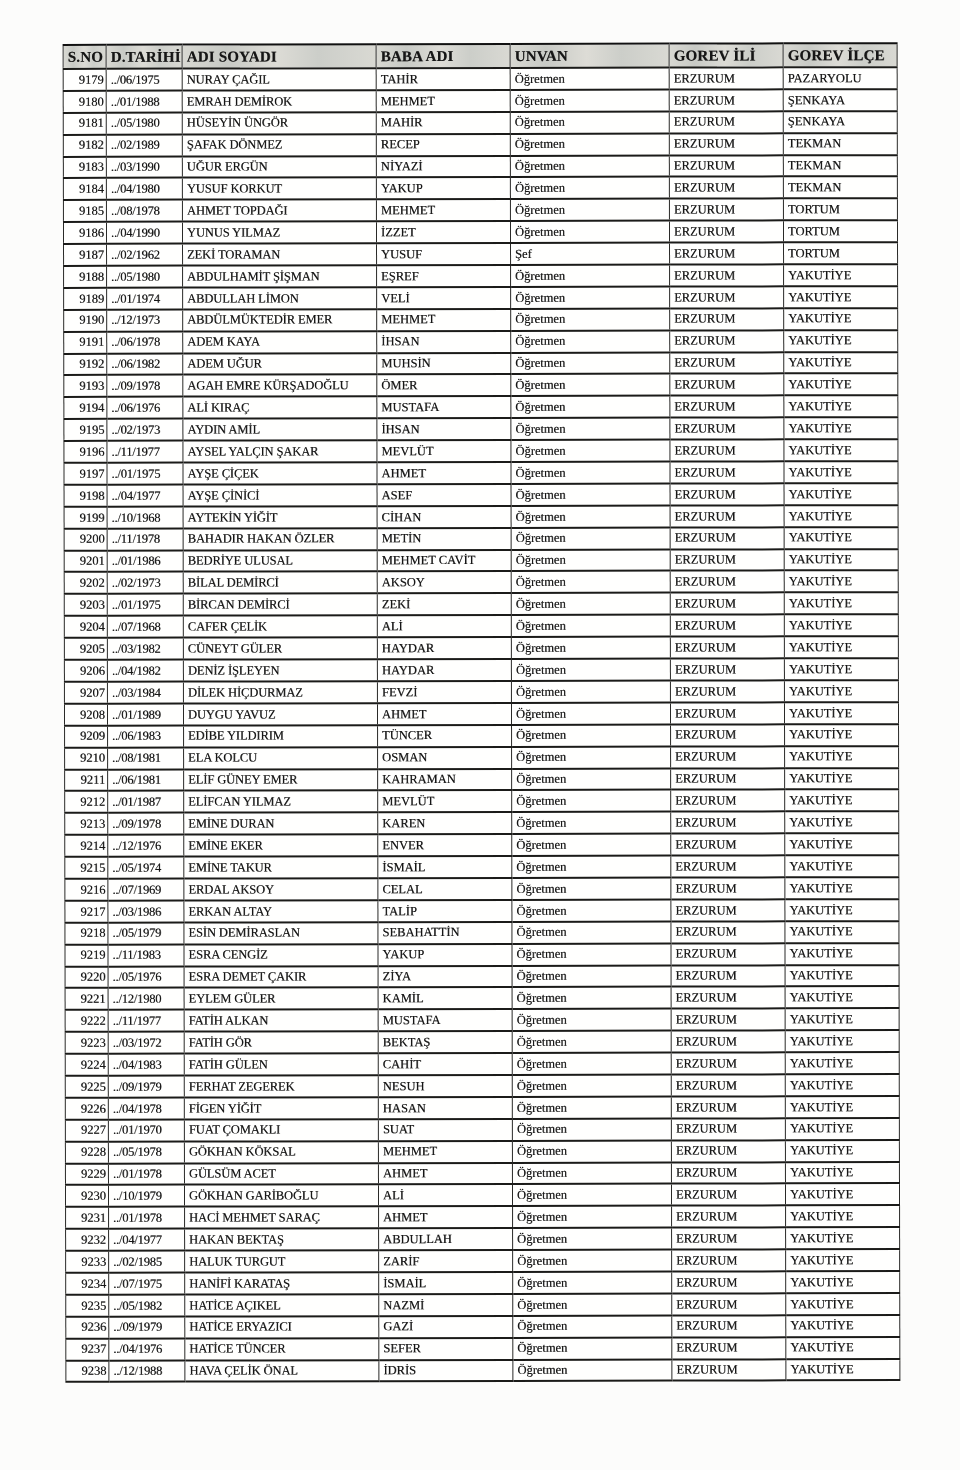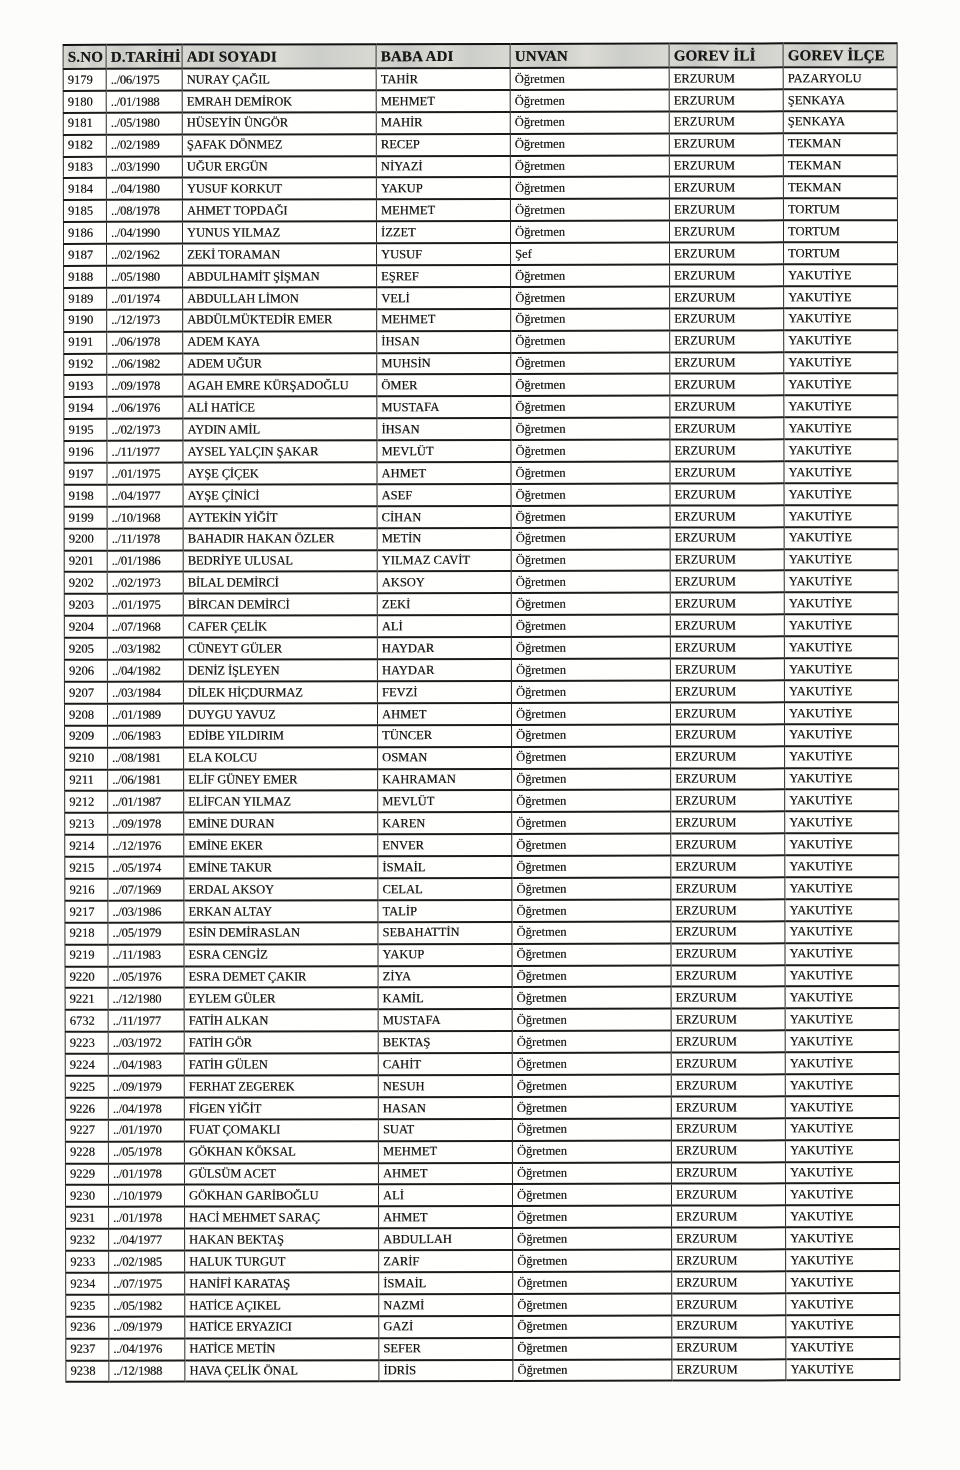--- a/index.html
+++ b/index.html
@@ -41,21 +41,21 @@
     text-align:left;
     letter-spacing:0.2px;
     background:linear-gradient(90deg,#d8d8d2 0%,#c8cac5 22%,#dddcd6 48%,#cccec9 70%,#d9d9d3 100%);
     border-top:2.6px solid #111;
   }
   table.doc td{
     height:19.9px;
     font-size:12.5px;
     line-height:1;
   }
-  td.c0{text-align:left;padding:0 1px;font-size:12.5px;}
+  td.c0{text-align:right;padding:0 1px;font-size:12.5px;}
   td.c1{padding-left:2px;letter-spacing:-0.2px;}
   td.c2{letter-spacing:-0.1px;margin-left:12px;}
   td.c4{font-size:12.5px;margin-left:23px;}
   col.c0{width:43px;}
   col.c1{width:76px;}
   col.c2{width:194px;}
   col.c3{width:134px;}
   col.c4{width:159px;}
   col.c5{width:114px;}
   col.c6{width:114px;}
@@ -218,21 +218,21 @@
             <td class="c1">../09/1978</td>
             <td class="c2">AGAH EMRE KÜRŞADOĞLU</td>
             <td class="c3">ÖMER</td>
             <td class="c4">Öğretmen</td>
             <td class="c5">ERZURUM</td>
             <td class="c6">YAKUTİYE</td>
           </tr>
           <tr>
             <td class="c0">9194</td>
             <td class="c1">../06/1976</td>
-            <td class="c2">ALİ HATİCE</td>
+            <td class="c2">ALİ KIRAÇ</td>
             <td class="c3">MUSTAFA</td>
             <td class="c4">Öğretmen</td>
             <td class="c5">ERZURUM</td>
             <td class="c6">YAKUTİYE</td>
           </tr>
           <tr>
             <td class="c0">9195</td>
             <td class="c1">../02/1973</td>
             <td class="c2">AYDIN AMİL</td>
             <td class="c3">İHSAN</td>
@@ -282,21 +282,21 @@
             <td class="c2">BAHADIR HAKAN ÖZLER</td>
             <td class="c3">METİN</td>
             <td class="c4">Öğretmen</td>
             <td class="c5">ERZURUM</td>
             <td class="c6">YAKUTİYE</td>
           </tr>
           <tr>
             <td class="c0">9201</td>
             <td class="c1">../01/1986</td>
             <td class="c2">BEDRİYE ULUSAL</td>
-            <td class="c3">YILMAZ CAVİT</td>
+            <td class="c3">MEHMET CAVİT</td>
             <td class="c4">Öğretmen</td>
             <td class="c5">ERZURUM</td>
             <td class="c6">YAKUTİYE</td>
           </tr>
           <tr>
             <td class="c0">9202</td>
             <td class="c1">../02/1973</td>
             <td class="c2">BİLAL DEMİRCİ</td>
             <td class="c3">AKSOY</td>
             <td class="c4">Öğretmen</td>
@@ -468,21 +468,21 @@
           <tr>
             <td class="c0">9221</td>
             <td class="c1">../12/1980</td>
             <td class="c2">EYLEM GÜLER</td>
             <td class="c3">KAMİL</td>
             <td class="c4">Öğretmen</td>
             <td class="c5">ERZURUM</td>
             <td class="c6">YAKUTİYE</td>
           </tr>
           <tr>
-            <td class="c0">6732</td>
+            <td class="c0">9222</td>
             <td class="c1">../11/1977</td>
             <td class="c2">FATİH ALKAN</td>
             <td class="c3">MUSTAFA</td>
             <td class="c4">Öğretmen</td>
             <td class="c5">ERZURUM</td>
             <td class="c6">YAKUTİYE</td>
           </tr>
           <tr>
             <td class="c0">9223</td>
             <td class="c1">../03/1972</td>
@@ -605,21 +605,21 @@
             <td class="c1">../09/1979</td>
             <td class="c2">HATİCE ERYAZICI</td>
             <td class="c3">GAZİ</td>
             <td class="c4">Öğretmen</td>
             <td class="c5">ERZURUM</td>
             <td class="c6">YAKUTİYE</td>
           </tr>
           <tr>
             <td class="c0">9237</td>
             <td class="c1">../04/1976</td>
-            <td class="c2">HATİCE METİN</td>
+            <td class="c2">HATİCE TÜNCER</td>
             <td class="c3">SEFER</td>
             <td class="c4">Öğretmen</td>
             <td class="c5">ERZURUM</td>
             <td class="c6">YAKUTİYE</td>
           </tr>
           <tr>
             <td class="c0">9238</td>
             <td class="c1">../12/1988</td>
             <td class="c2">HAVA ÇELİK ÖNAL</td>
             <td class="c3">İDRİS</td>

